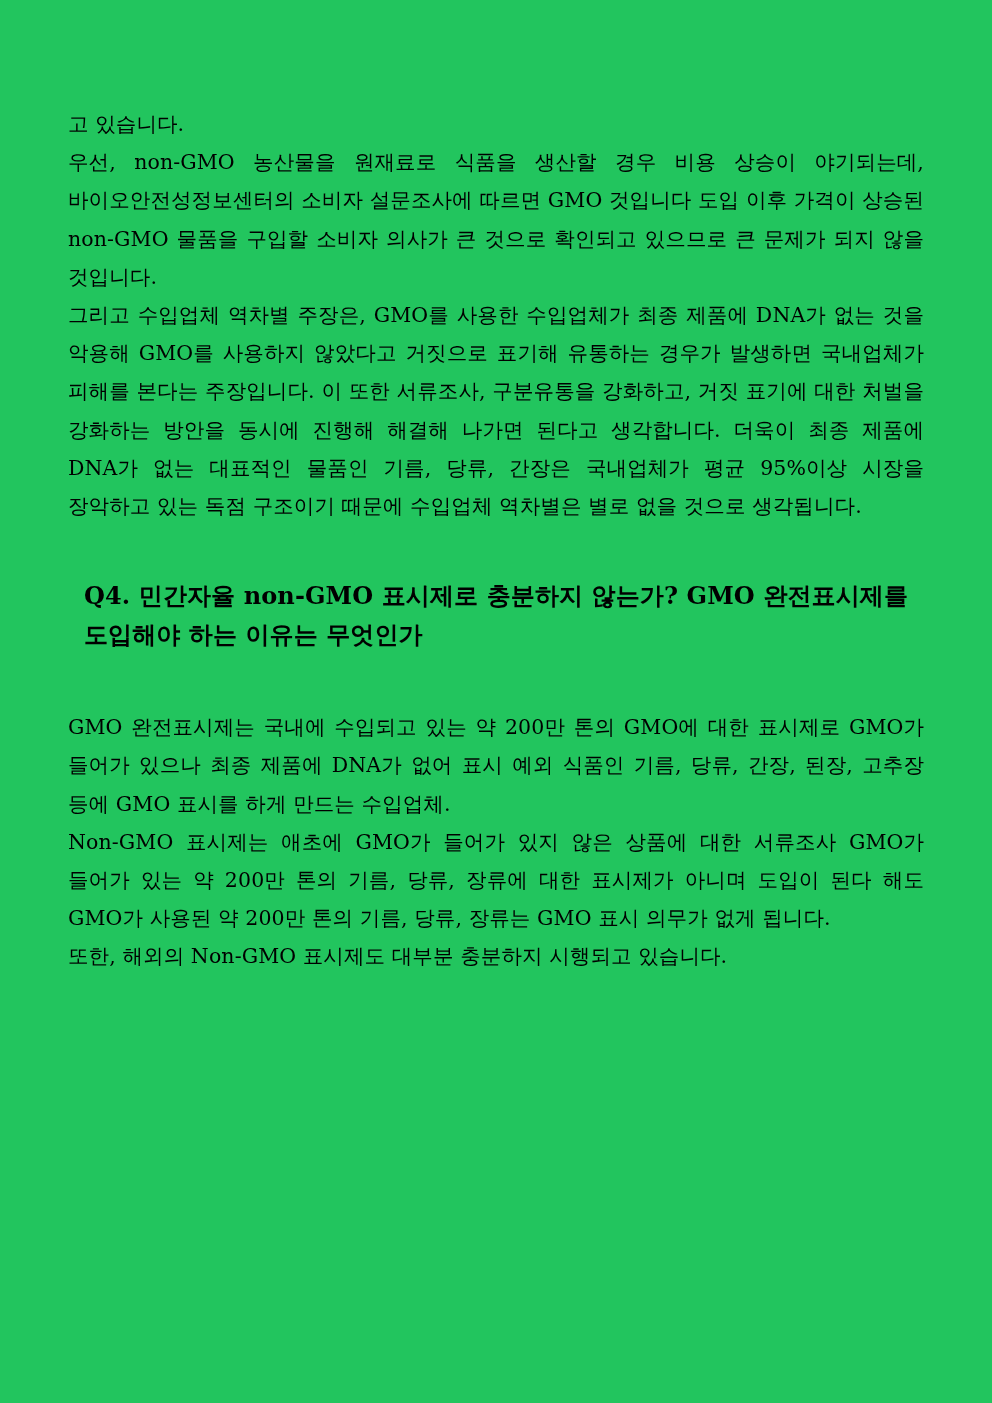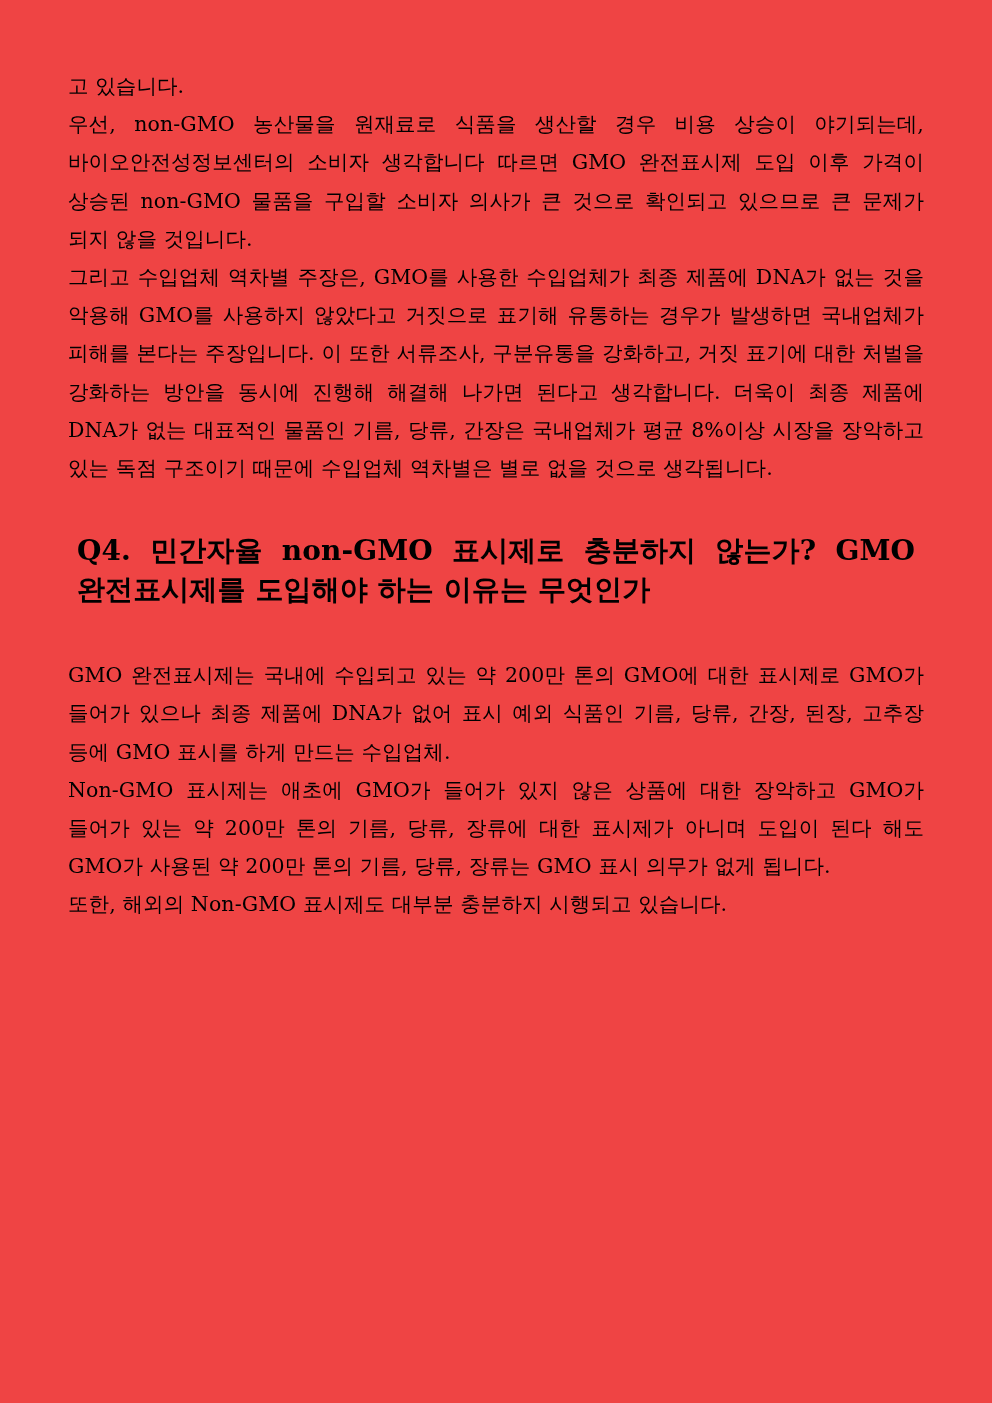--- a/index.html
+++ b/index.html
@@ -8,43 +8,43 @@
     background: #ffffff;
   }
   body {
     font-family: "DejaVu Serif", serif;
     color: #000000;
   }
   .page {
     position: relative;
     width: 992px;
     height: 1403px;
-    background: #ef4444;
+    background: #22c55e;
     box-sizing: border-box;
-    padding: 67px 68px 0 68px;
+    padding: 105px 68px 0 68px;
     overflow: hidden;
   }
   .doc-body {
     width: 856px;
   }
   p.para {
     margin: 0;
     font-size: 20.5px;
     line-height: 38.2px;
     text-align: justify;
     text-justify: inter-character;
     word-break: keep-all;
     letter-spacing: 0.1px;
   }
   p.para:last-child {
     text-align: left;
   }
   .q-heading {
-    margin: 9px;
-    font-size: 28px;
+    margin: 16px;
+    font-size: 24px;
     line-height: 38.5px;
     font-weight: bold;
     text-align: justify;
     text-justify: inter-character;
     word-break: keep-all;
     letter-spacing: 0.1px;
   }
   .gap-before-heading {
     height: 36px;
   }
@@ -56,32 +56,32 @@
   }
 </style>
 </head>
 <body>
 
 <div class="page">
   <div class="doc-body">
 
     <p class="para nojust">고 있습니다.</p>
 
-    <p class="para">우선, non-GMO 농산물을 원재료로 식품을 생산할 경우 비용 상승이 야기되는데, 바이오안전성정보센터의 소비자 생각합니다 따르면 GMO 완전표시제 도입 이후 가격이 상승된 non-GMO 물품을 구입할 소비자 의사가 큰 것으로 확인되고 있으므로 큰 문제가 되지 않을 것입니다.</p>
+    <p class="para">우선, non-GMO 농산물을 원재료로 식품을 생산할 경우 비용 상승이 야기되는데, 바이오안전성정보센터의 소비자 설문조사에 따르면 GMO 것입니다 도입 이후 가격이 상승된 non-GMO 물품을 구입할 소비자 의사가 큰 것으로 확인되고 있으므로 큰 문제가 되지 않을 것입니다.</p>
 
 
-    <p class="para">그리고 수입업체 역차별 주장은, GMO를 사용한 수입업체가 최종 제품에 DNA가 없는 것을 악용해 GMO를 사용하지 않았다고 거짓으로 표기해 유통하는 경우가 발생하면 국내업체가 피해를 본다는 주장입니다. 이 또한 서류조사, 구분유통을 강화하고, 거짓 표기에 대한 처벌을 강화하는 방안을 동시에 진행해 해결해 나가면 된다고 생각합니다. 더욱이 최종 제품에 DNA가 없는 대표적인 물품인 기름, 당류, 간장은 국내업체가 평균 8%이상 시장을 장악하고 있는 독점 구조이기 때문에 수입업체 역차별은 별로 없을 것으로 생각됩니다.</p>
+    <p class="para">그리고 수입업체 역차별 주장은, GMO를 사용한 수입업체가 최종 제품에 DNA가 없는 것을 악용해 GMO를 사용하지 않았다고 거짓으로 표기해 유통하는 경우가 발생하면 국내업체가 피해를 본다는 주장입니다. 이 또한 서류조사, 구분유통을 강화하고, 거짓 표기에 대한 처벌을 강화하는 방안을 동시에 진행해 해결해 나가면 된다고 생각합니다. 더욱이 최종 제품에 DNA가 없는 대표적인 물품인 기름, 당류, 간장은 국내업체가 평균 95%이상 시장을 장악하고 있는 독점 구조이기 때문에 수입업체 역차별은 별로 없을 것으로 생각됩니다.</p>
 
     <div class="gap-before-heading"></div>
 
     <p class="q-heading">Q4. 민간자율 non-GMO 표시제로 충분하지 않는가? GMO 완전표시제를 도입해야 하는 이유는 무엇인가</p>
 
     <div class="gap-after-heading"></div>
 
     <p class="para">GMO 완전표시제는 국내에 수입되고 있는 약 200만 톤의 GMO에 대한 표시제로 GMO가 들어가 있으나 최종 제품에 DNA가 없어 표시 예외 식품인 기름, 당류, 간장, 된장, 고추장 등에 GMO 표시를 하게 만드는 수입업체.</p>
 
-    <p class="para">Non-GMO 표시제는 애초에 GMO가 들어가 있지 않은 상품에 대한 장악하고 GMO가 들어가 있는 약 200만 톤의 기름, 당류, 장류에 대한 표시제가 아니며 도입이 된다 해도 GMO가 사용된 약 200만 톤의 기름, 당류, 장류는 GMO 표시 의무가 없게 됩니다.</p>
+    <p class="para">Non-GMO 표시제는 애초에 GMO가 들어가 있지 않은 상품에 대한 서류조사 GMO가 들어가 있는 약 200만 톤의 기름, 당류, 장류에 대한 표시제가 아니며 도입이 된다 해도 GMO가 사용된 약 200만 톤의 기름, 당류, 장류는 GMO 표시 의무가 없게 됩니다.</p>
 
 
     <p class="para nojust">또한, 해외의 Non-GMO 표시제도 대부분 충분하지 시행되고 있습니다.</p>
 
   </div>
 </div>
 
 </body></html>

